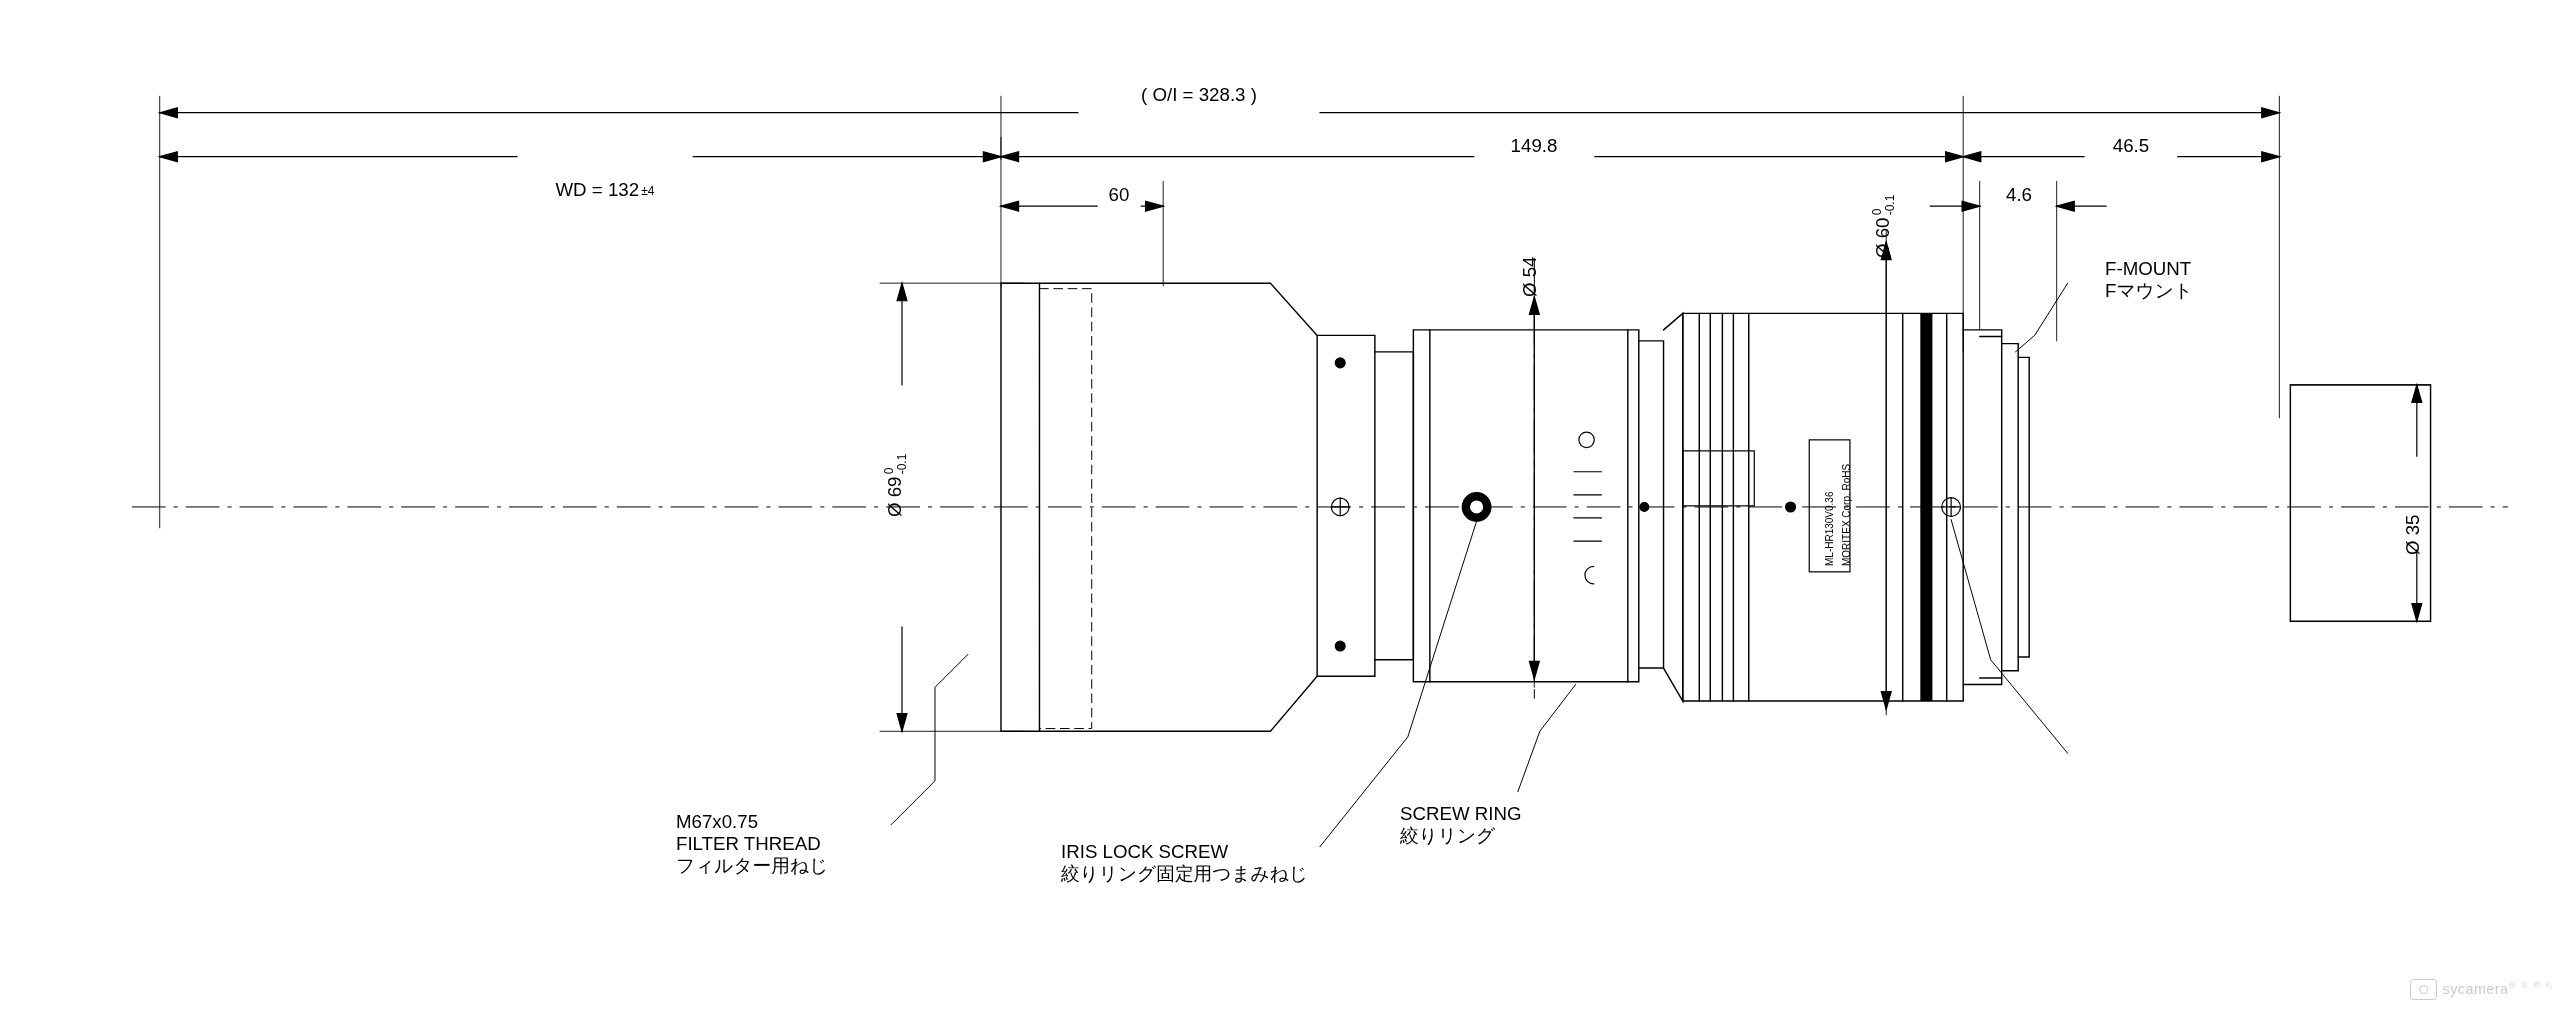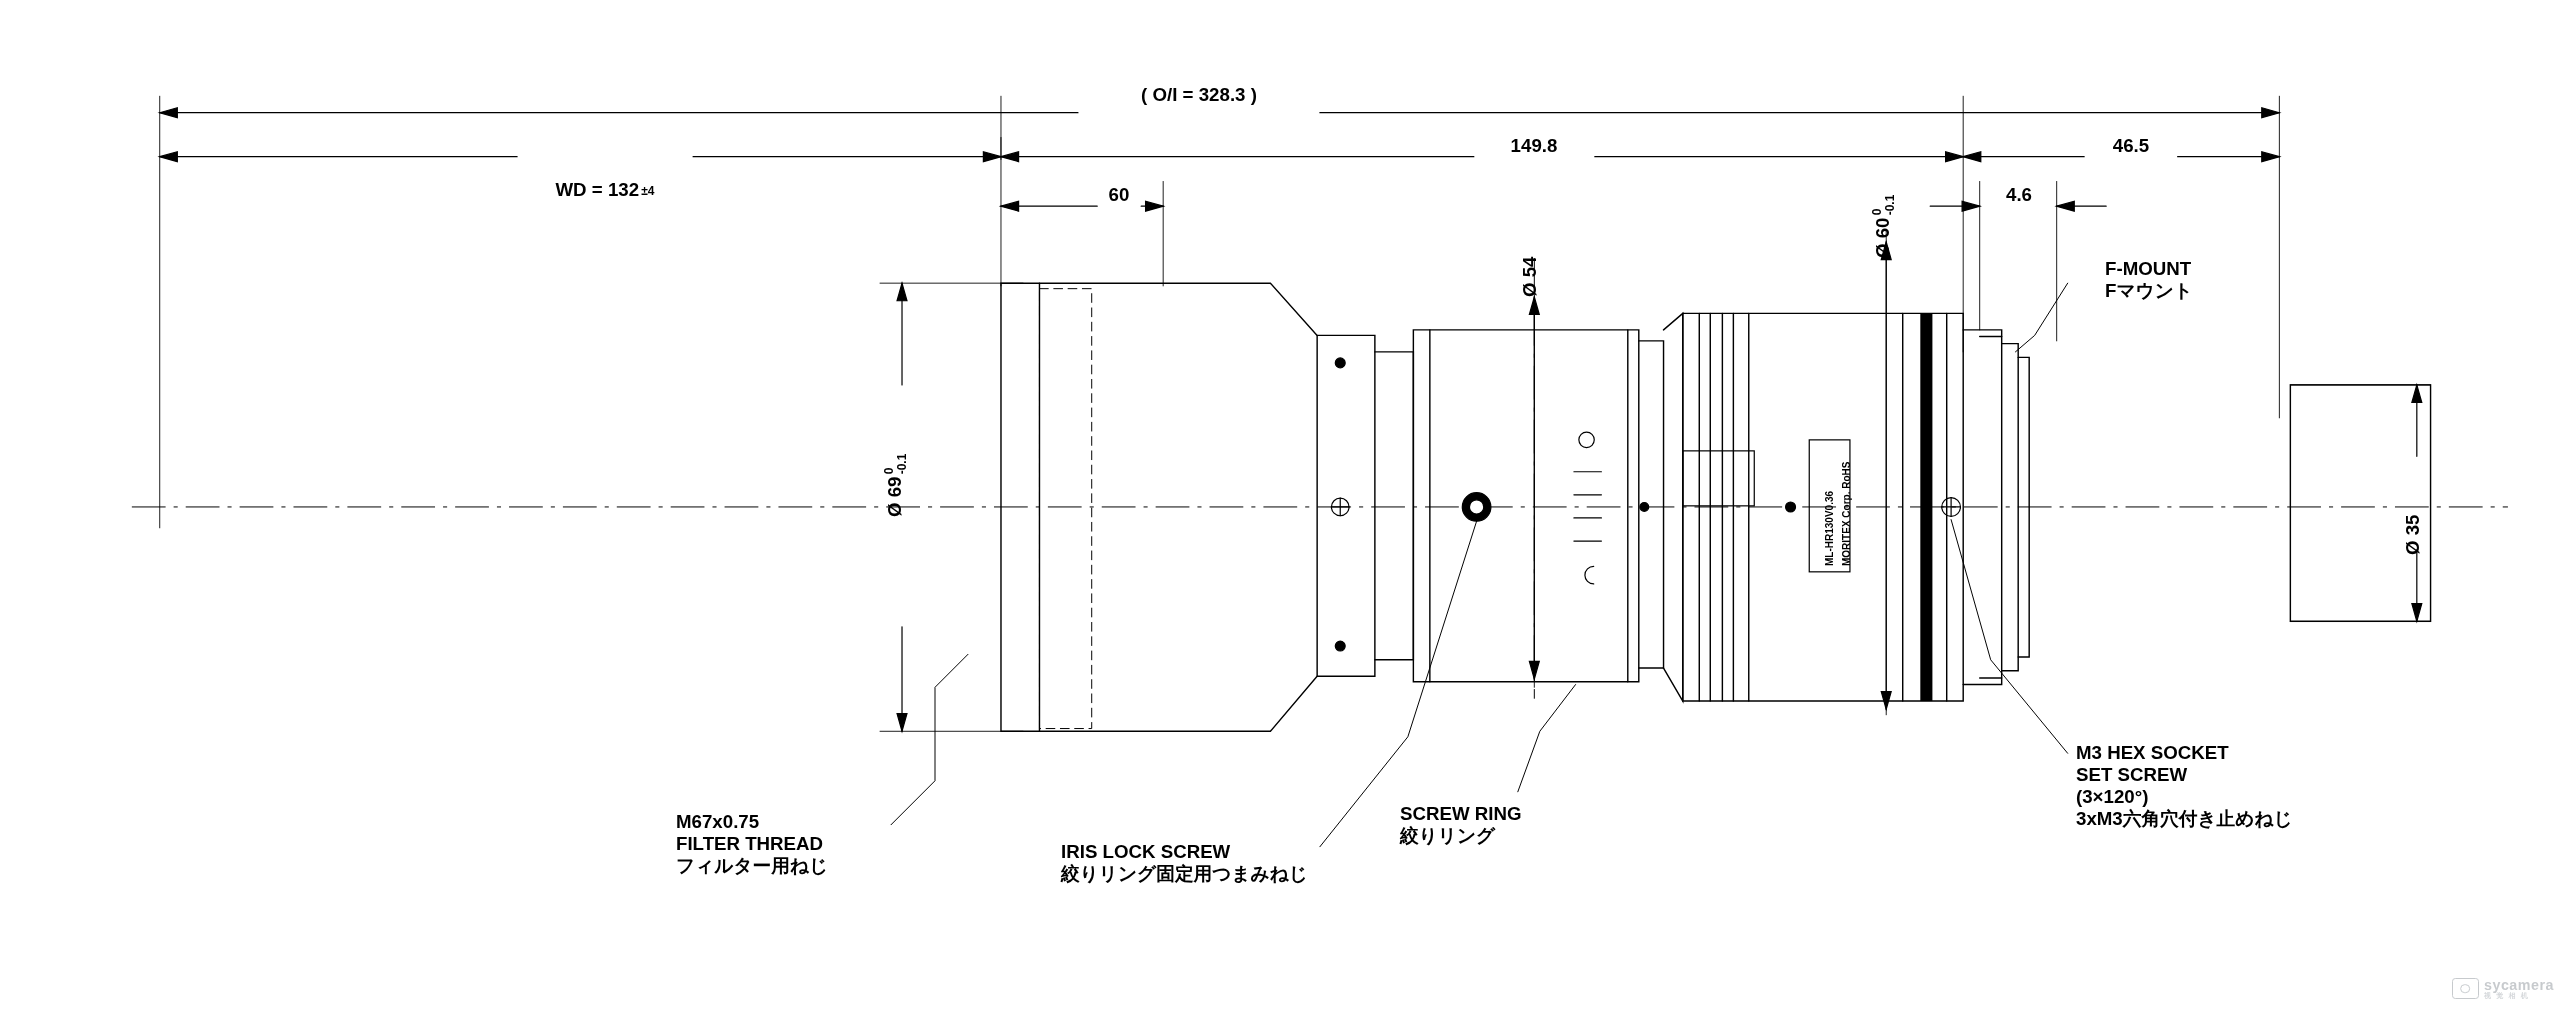--- a/index.html
+++ b/index.html
@@ -10,21 +10,20 @@
   body {
     font-family: "Liberation Sans", sans-serif;
     color: #000000;
   }
   #sheet {
     position: relative;
     width: 2576px;
     height: 1012px;
     background: #ffffff;
     overflow: hidden;
-    font-weight: bold;
   }
   .svg-layer {
     position: absolute;
     left: 0;
     top: 0;
     width: 2576px;
     height: 1026px;
   }
   .lbl {
     position: absolute;
@@ -67,21 +66,21 @@
     left: 50%;
     top: 50%;
     width: 7.7px;
     height: 7.7px;
     border: 1.6px solid #9aa0a6;
     border-radius: 50%;
     transform: translate(-50%, -50%);
   }
   .wm-text {
     display: flex;
-    flex-direction: column;
+    flex-direction: row;
     line-height: 1.05;
   }
   .wm-main {
     font-size: 14.3px;
     color: #9aa0a6;
     letter-spacing: 0.5px;
   }
   .wm-sub {
     font-size: 7.1px;
     color: #b5babf;
@@ -311,26 +310,20 @@
   <div class="lbl s34" style="left:1400px; top:803px;">
     <div>SCREW RING</div>
     <div>絞りリング</div>
   </div>
 
   <div class="lbl s34" style="left:2057px; top:258px;margin-left:48px;">
     <div>F-MOUNT</div>
     <div>Fマウント</div>
   </div>
 
-  <div class="lbl s34" style="left:2076px; top:742px;">
-    <div>M3 HEX SOCKET</div>
-    <div>SET SCREW</div>
-    <div>(3×120°)</div>
-    <div>3xM3六角穴付き止めねじ</div>
-  </div>
 
   <div class="watermark">
     <div class="wm-box"></div>
     <div class="wm-text">
       <span class="wm-main">sycamera</span>
       <span class="wm-sub">视  觉  相  机</span>
     </div>
   </div>
 
 </div>

